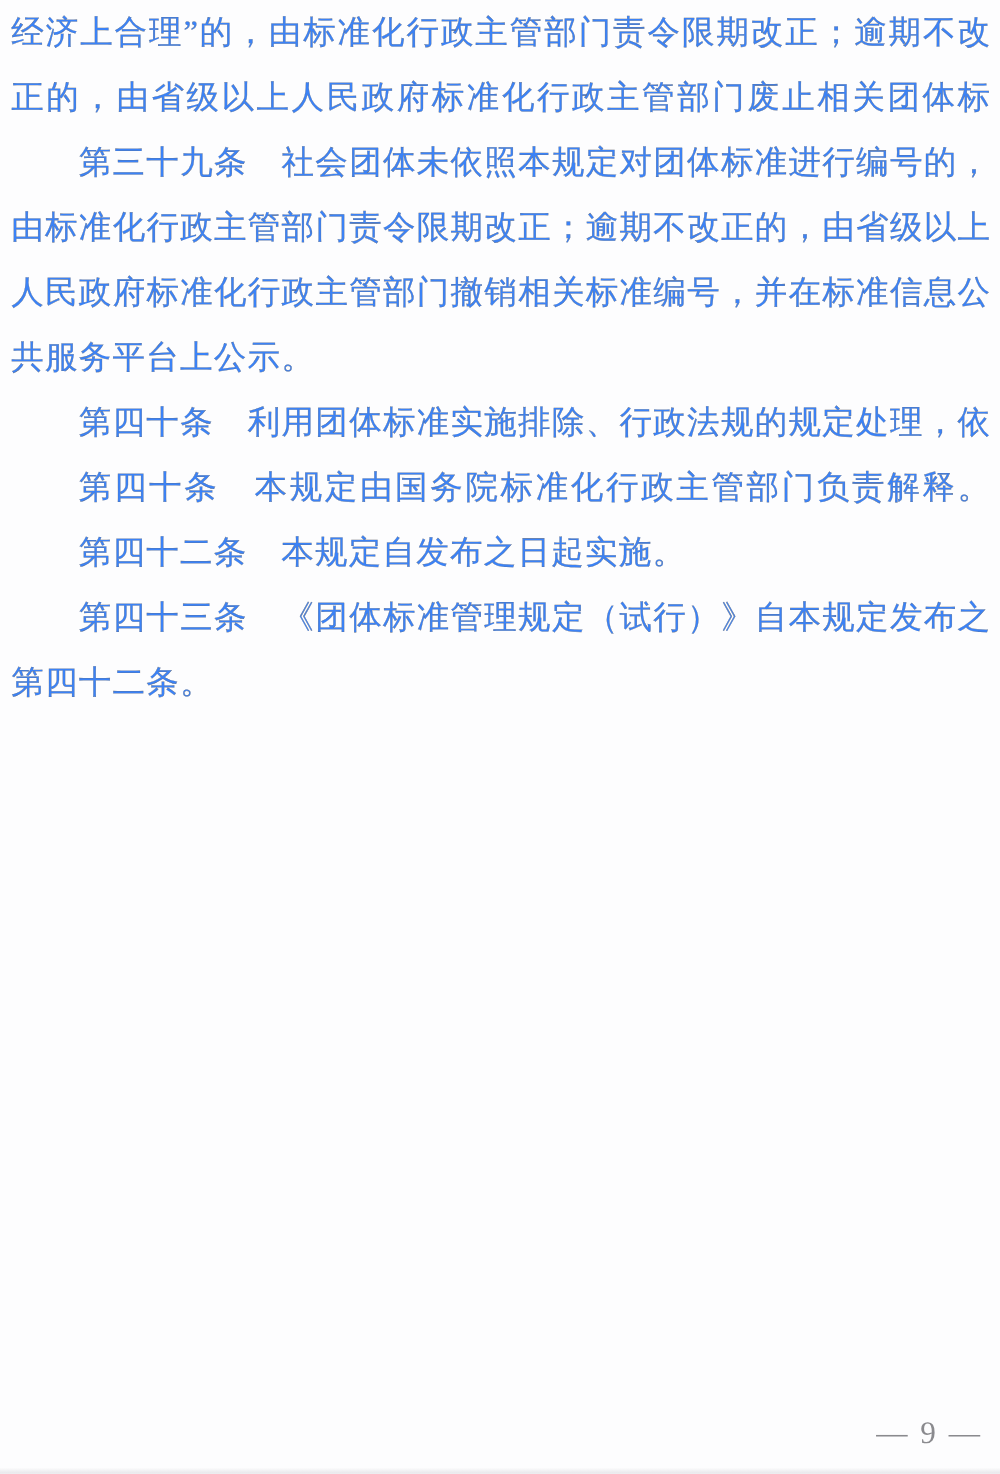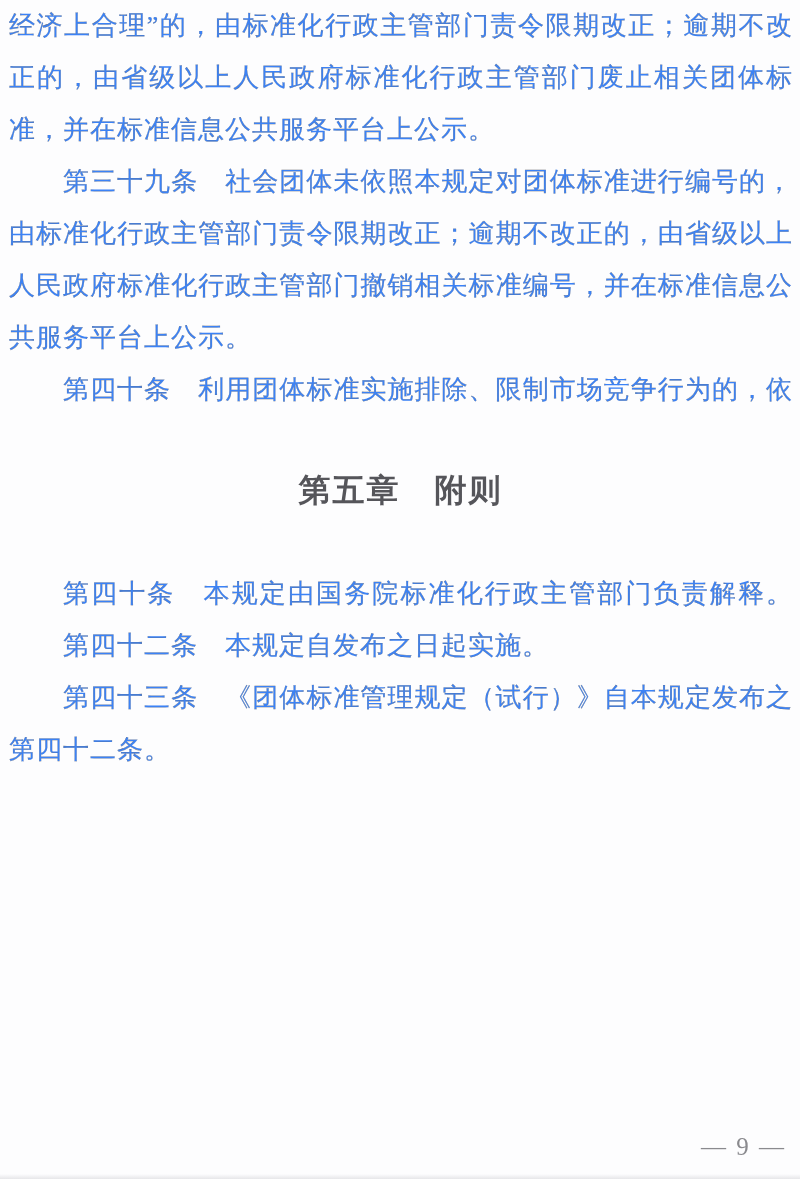--- a/index.html
+++ b/index.html
@@ -76,35 +76,33 @@
   }
 </style>
 </head>
 <body>
 
 <div class="page">
 
   <div>
     <div class="ln full">经济上合理”的，由标准化行政主管部门责令限期改正；逾期不改</div>
     <div class="ln full">正的，由省级以上人民政府标准化行政主管部门废止相关团体标</div>
-    <div class="ln">准，并在标准信息公共服务平台上公示。</div>
   </div>
 
   <div>
     <div class="ln full ind">第三十九条　社会团体未依照本规定对团体标准进行编号的，</div>
     <div class="ln full">由标准化行政主管部门责令限期改正；逾期不改正的，由省级以上</div>
     <div class="ln full">人民政府标准化行政主管部门撤销相关标准编号，并在标准信息公</div>
     <div class="ln">共服务平台上公示。</div>
   </div>
 
   <div>
-    <div class="ln full ind">第四十条　利用团体标准实施排除、限制市场竞争行为的，依</div>
+    <div class="ln full ind">第四十条　利用团体标准实施排除、行政法规的规定处理，依</div>
   </div>
 
-  <div class="chapter-heading">第五章　附则</div>
 
   <div>
     <div class="ln full ind">第四十条　本规定由国务院标准化行政主管部门负责解释。</div>
   </div>
 
   <div>
     <div class="ln ind">第四十二条　本规定自发布之日起实施。</div>
   </div>
 
   <div>

